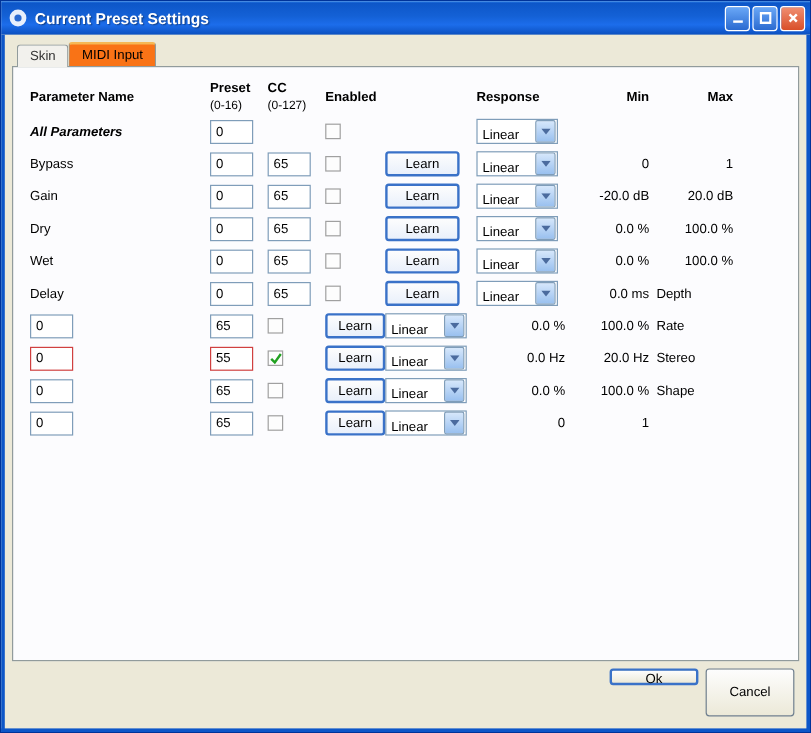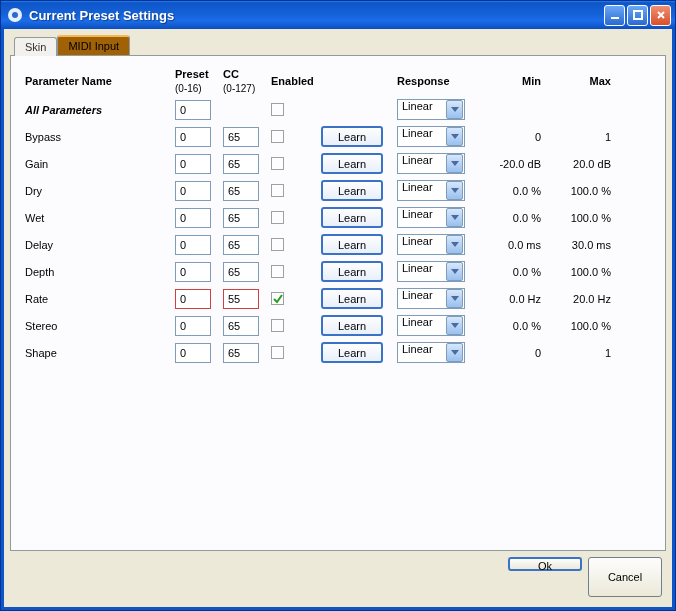--- a/index.html
+++ b/index.html
@@ -68,21 +68,21 @@
     border-bottom: none;
     border-top-left-radius: 3px;
     border-top-right-radius: 3px;
     background: #f2f1ed;
     margin-right: 0px;
     position: relative;
     top: 1px;
     cursor: pointer;
   }
   .tab.active {
-    background: #a16207;
+    background: #f97316;
     border-top: 2px solid #f6b855;
     top: 0;
     z-index: 3;
   }
   .tab.inactive { color: #333; }
   .tabpanel {
     flex: 1;
     background: #fcfcfe;
     border: 1px solid #919b9c;
     padding: 12px 14px 10px 14px;
@@ -135,21 +135,21 @@
     background: linear-gradient(to bottom,#fdfdfd,#e9f0fb);
     font-family: inherit; font-size: 11px;
     cursor: pointer;
     padding: 0;
     display: flex; align-items: center; justify-content: center;
   }
   .responsesel {
     width: 68px; height: 21px;
     border: 1px solid #7f9db9;
     background: #fff;
-    display: flex; align-items: flex-start;
+    display: flex; align-items: flex-end;
     position: relative;
     cursor: pointer;
   }
   .responsesel .val { flex:1; padding-left:4px; font-size:11px; }
   .responsesel .arrow {
     width: 17px; height: 19px;
     margin: 0 1px 0 0;
     background: linear-gradient(to bottom,#d6e7fb,#99c0ef);
     border: 1px solid #7f9db9;
     border-radius: 2px;
@@ -401,23 +401,20 @@
                 <svg width="8" height="6">
                   <path d="M0 0 L8 0 L4 5 Z" fill="#4b6b9e"></path>
                 </svg>
               </span>
             </div>
           </div>
           <div class="row-cell">
             <span class="minmax">0.0 ms</span>
           </div>
           <div class="row-cell">
-            <span class="minmax">30.0 ms</span>
-          </div>
-          <div class="row-cell">
             <span class="pname">Depth</span>
           </div>
           <div class="row-cell">
             <input class="numinput" value="0" style="">
           </div>
           <div class="row-cell">
             <input class="numinput" value="65" style="">
           </div>
           <div class="row-cell">
             <span class="chkbox enab"></span>

